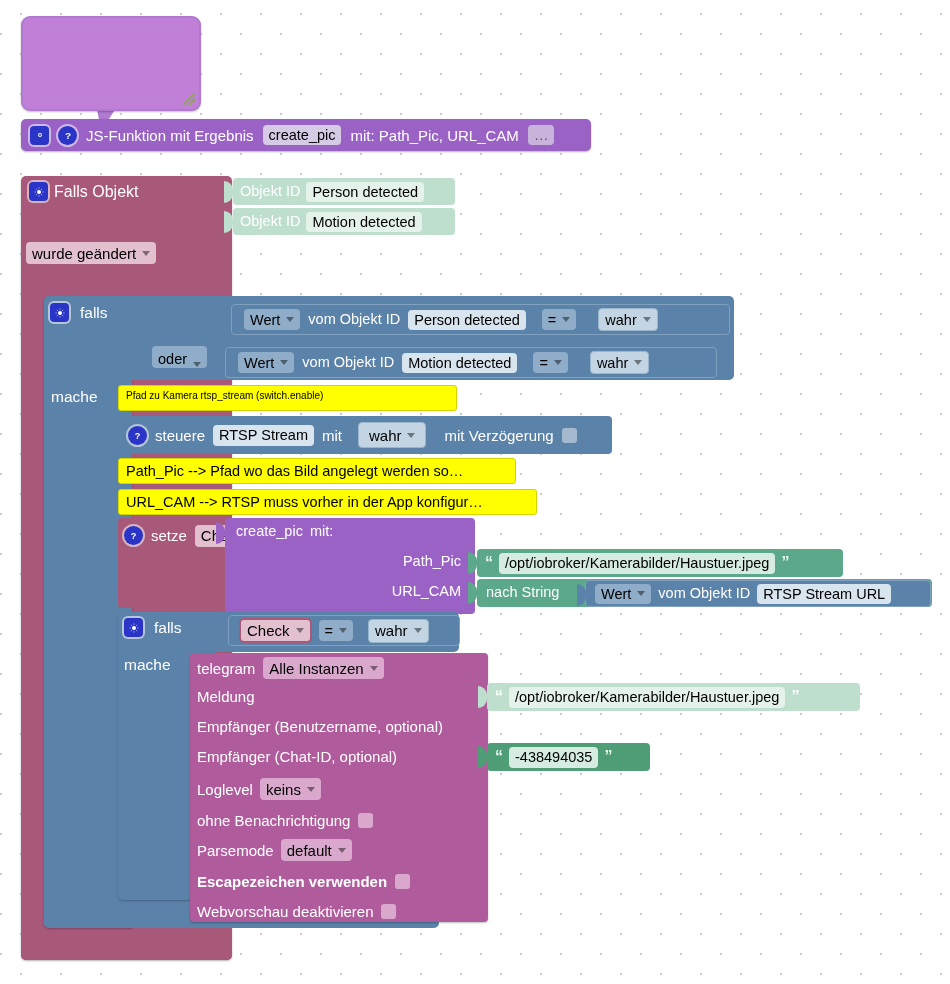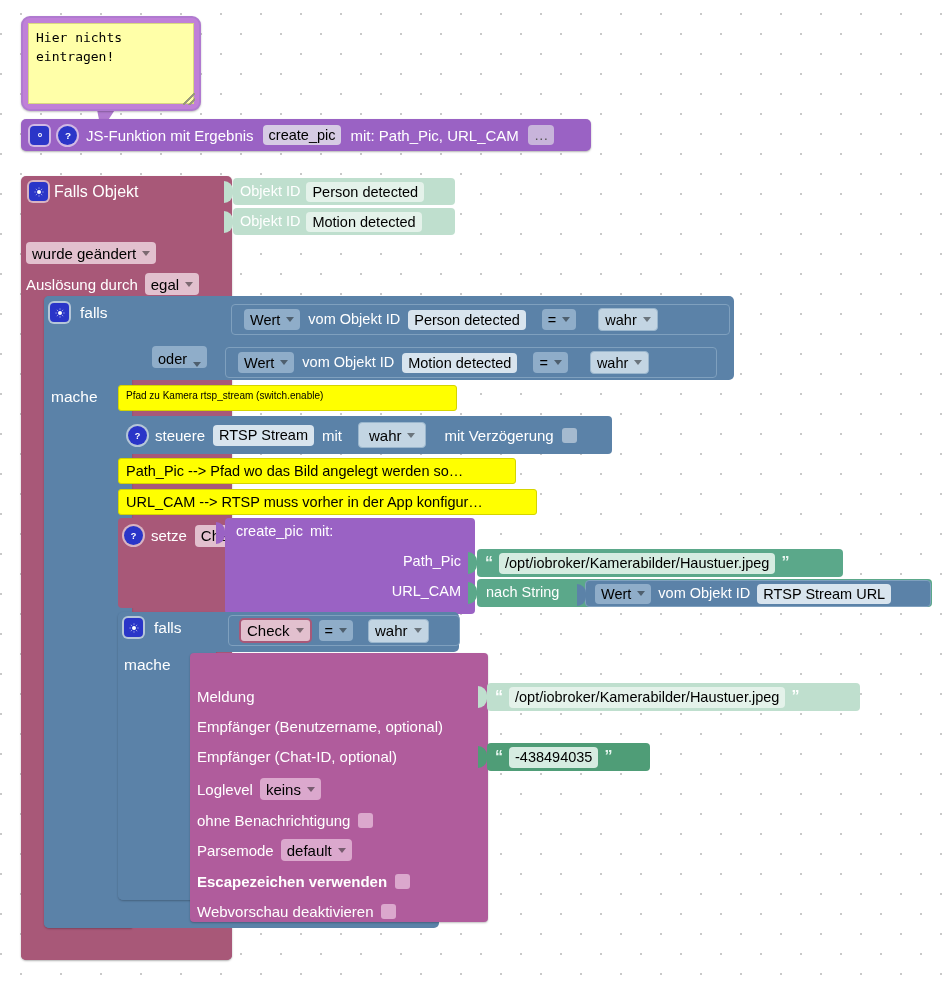--- a/index.html
+++ b/index.html
@@ -83,22 +83,20 @@
     border-radius:0 9px 9px 0;
   }
 </style>
 </head>
 <body>
 
 <div id="workspace">
 
   <div id="comment-tail"></div>
   <div class="blk" id="comment">
-    <div class="inner">Hier nichts
-eintragen!</div>
     <div class="grip"></div>
   </div>
 
   <div class="blk" style="left:21px;top:119px;width:570px;height:32px;background:#9a62c4;border-radius:5px;box-shadow:0 1px 2px rgba(0,0,0,.3);">
     <div class="row" style="height:100%;padding-left:9px;gap:9px;">
       <span class="ibadge">
         <svg width="12" height="12" viewBox="0 0 24 24" fill="#ffffff">
           <path d="M12 8a4 4 0 100 8 4 4 0 000-8zm0 6a2 2 0 110-4 2 2 0 010 4z"></path>
           <path d="M21 12c0-.5-.05-1-.13-1.46l2.1-1.6-2-3.46-2.5 1a8.6 8.6 0 00-2.53-1.46L15.6 2h-4l-.33 2.5c-.92.3-1.77.8-2.53 1.46l-2.5-1-2 3.46 2.1 1.6A9 9 0 003.1 12c0 .5.05 1 .13 1.46l-2.1 1.6 2 3.46 2.5-1c.76.66 1.6 1.16 2.53 1.46L8.5 22h4l.33-2.5a8.6 8.6 0 002.53-1.46l2.5 1 2-3.46-2.1-1.6c.08-.46.13-.96.13-1.46z" fill="none"></path>
         </svg>
@@ -131,29 +129,20 @@
     </div>
   </div>
 
   <div class="blk" style="left:26px;top:242px;">
     <span class="field" style="background:#e2c0ce;height:22px;font-size:15px;">
       <span>wurde geändert</span>
       <span class="caret"></span>
     </span>
   </div>
 
-  <div class="blk" style="left:26px;top:273px;">
-    <div class="row" style="gap:7px;">
-      <span class="lbl">Auslösung durch</span>
-      <span class="field" style="background:#e2c0ce;height:22px;font-size:15px;">
-        <span>egal</span>
-        <span class="caret"></span>
-      </span>
-    </div>
-  </div>
 
   <div class="blk" style="left:233px;top:178px;width:222px;height:27px;background:#bfdfce;border-radius:4px;">
     <div class="notch-l" style="top:3px;background:#bfdfce;"></div>
     <div class="row" style="height:100%;padding-left:7px;gap:6px;">
       <span class="lbl" style="font-size:14.5px;">Objekt ID</span>
       <span class="field" style="background:#e4f2ea;">Person detected</span>
     </div>
   </div>
 
   <div class="blk" style="left:233px;top:208px;width:222px;height:27px;background:#bfdfce;border-radius:4px;">
@@ -340,20 +329,29 @@
         <span>wahr</span>
         <span class="caret"></span>
       </span>
     </div>
   </div>
 
   <div class="blk lbl" style="left:124px;top:657px;font-size:15.5px;">mache</div>
 
   <div class="blk" style="left:190px;top:653px;width:298px;height:269px;background:#b05c9c;border-radius:4px;box-shadow:0 1px 2px rgba(0,0,0,.25);"></div>
 
+  <div class="blk" style="left:197px;top:657px;">
+    <div class="row" style="gap:8px;height:22px;">
+      <span class="lbl" style="font-size:15px;">telegram</span>
+      <span class="field" style="background:#dba8cd;height:22px;font-size:15px;">
+        <span>Alle Instanzen</span>
+        <span class="caret"></span>
+      </span>
+    </div>
+  </div>
 
   <div class="blk lbl" style="left:197px;top:689px;font-size:15px;">Meldung</div>
   <div class="blk lbl" style="left:197px;top:719px;font-size:15px;">Empfänger (Benutzername, optional)</div>
   <div class="blk lbl" style="left:197px;top:749px;font-size:15px;">Empfänger (Chat-ID, optional)</div>
 
   <div class="blk" style="left:197px;top:778px;">
     <div class="row" style="gap:7px;height:22px;">
       <span class="lbl" style="font-size:15px;">Loglevel</span>
       <span class="field" style="background:#dba8cd;height:22px;font-size:15px;">
         <span>keins</span>

